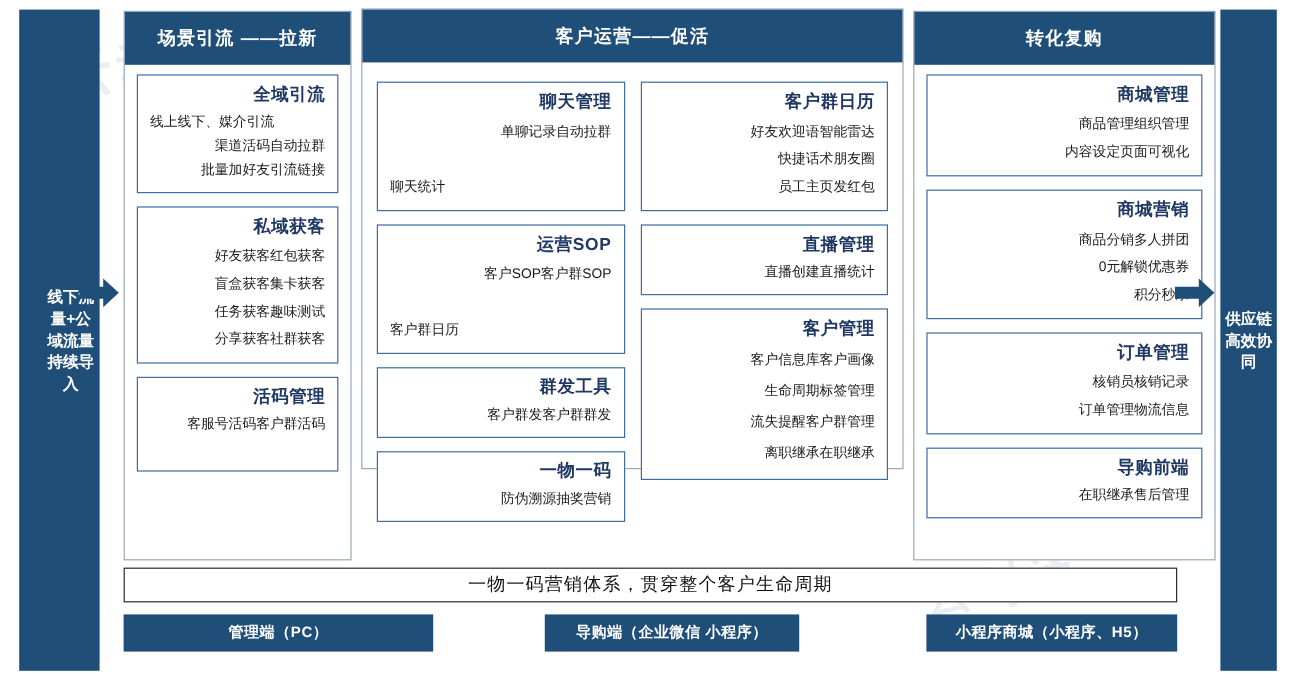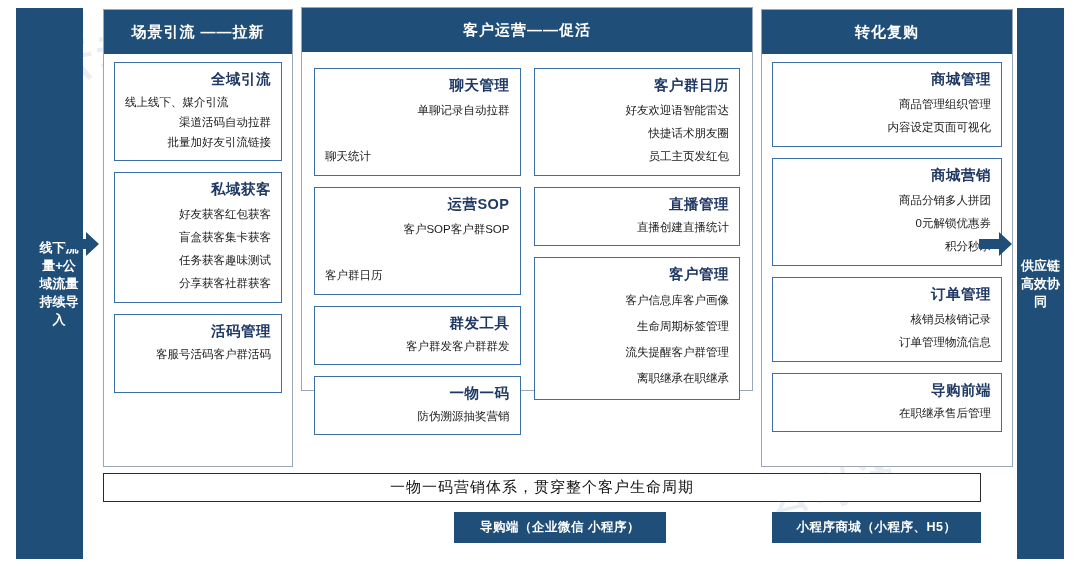--- a/index.html
+++ b/index.html
@@ -410,16 +410,17 @@
       <polygon points="0,8 20,8 20,1 33,13 20,25 20,18 0,18" fill="#1f4e79"></polygon>
     </svg>
   </div>
 
   <div class="rail rail-right">
     <div class="rail-text">供应链高效协同</div>
   </div>
 
   <div class="banner">一物一码营销体系，贯穿整个客户生命周期</div>
 
+  <div class="footer-tab ft-1">管理端（PC）</div>
   <div class="footer-tab ft-2">导购端（企业微信 小程序）</div>
   <div class="footer-tab ft-3">小程序商城（小程序、H5）</div>
 
 </div>
 
 </body></html>

